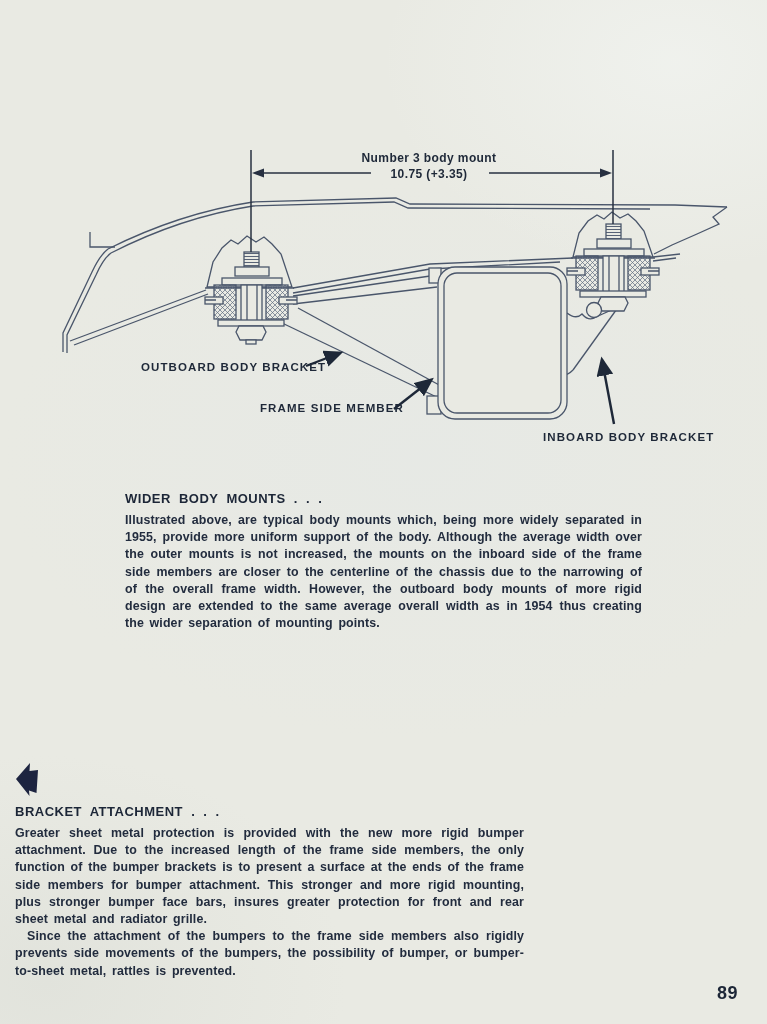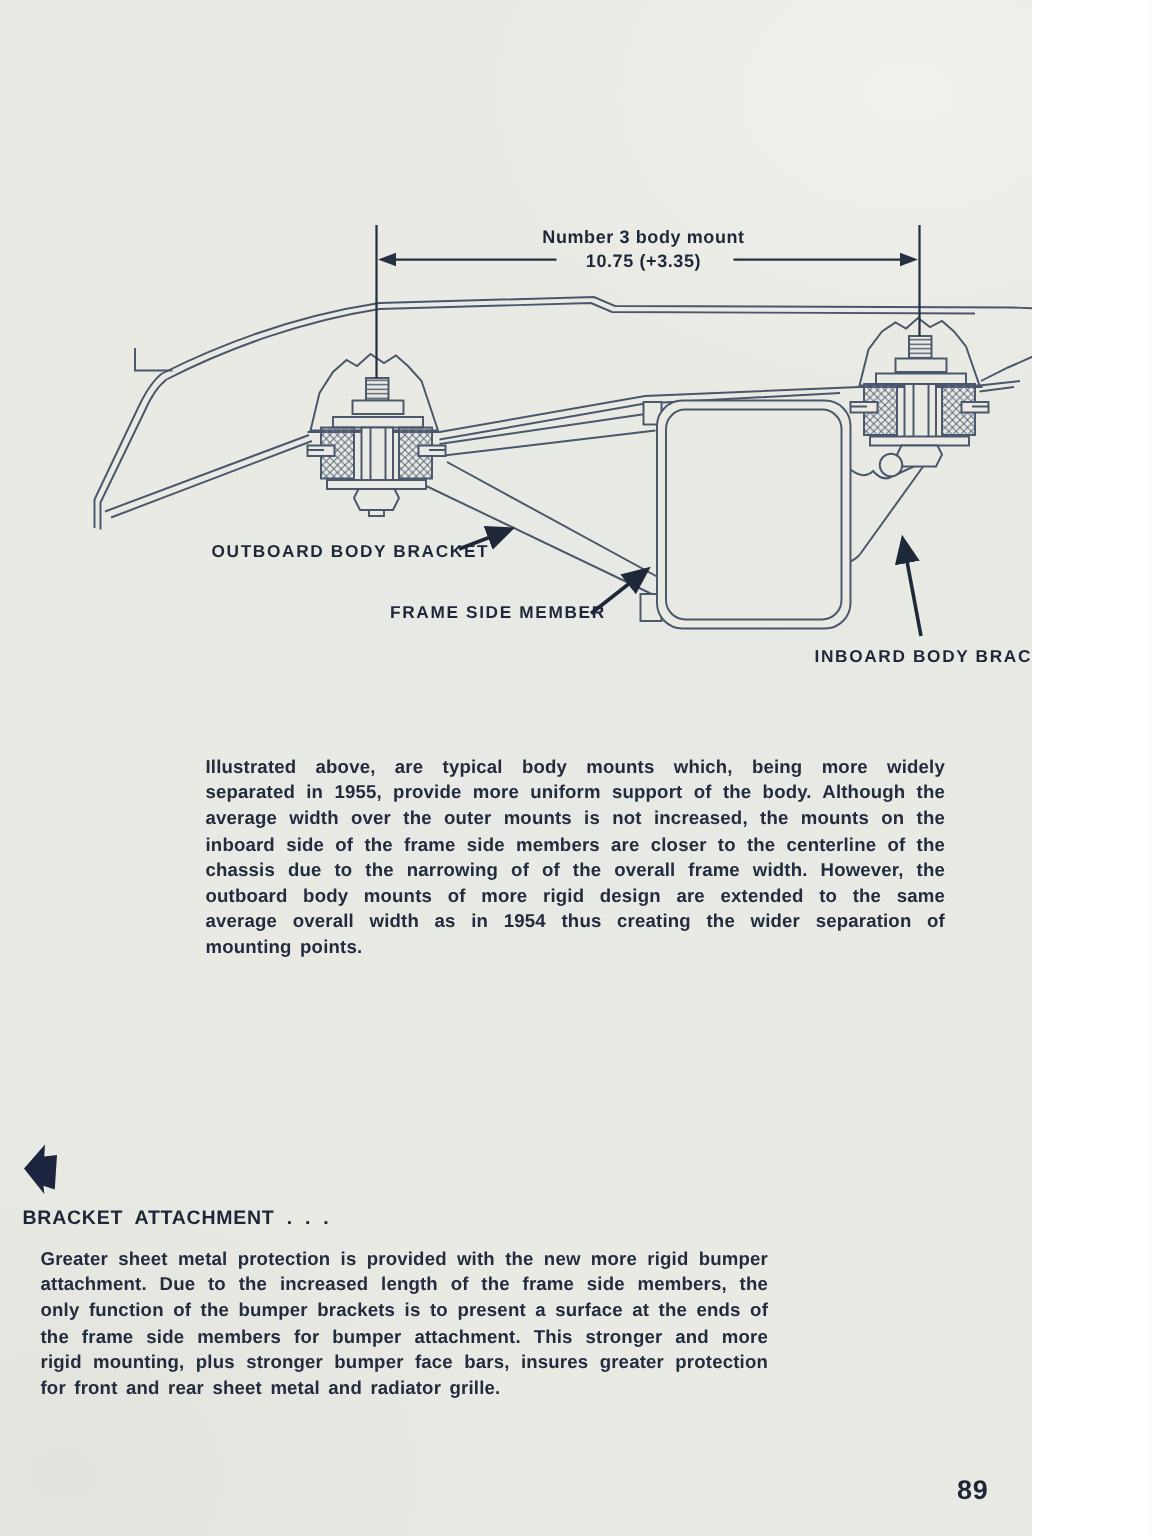--- a/index.html
+++ b/index.html
@@ -1,18 +1,18 @@
 <!DOCTYPE html>
 <html><head>
 <meta charset="utf-8">
 <style>
   html,body{margin:0;padding:0;}
   .page{
     position:relative;
-    width:688px;height:1024px;
+    width:767px;height:1024px;
     background:
       radial-gradient(420px 300px at 88% 6%, rgba(240,242,238,.9) 0%, rgba(233,234,228,0) 70%),
       radial-gradient(500px 380px at 6% 96%, rgba(222,224,217,.7) 0%, rgba(233,234,228,0) 60%),
       radial-gradient(600px 400px at 55% 45%, rgba(228,232,231,.5) 0%, rgba(233,234,228,0) 70%),
       #e9eae3;
     font-family:"Liberation Sans",sans-serif;
     color:#202a3c;
     overflow:hidden;
   }
   .diagram-svg{position:absolute;left:0;top:0;}
@@ -26,21 +26,21 @@
   .section{position:absolute;}
   .sec-wider{left:125px;top:491px;width:517px;}
   .sec-bumper{left:15px;top:804px;width:509px;}
   .h{
     font-size:13px;font-weight:700;letter-spacing:.5px;word-spacing:4px;
     margin:0 0 6px 0;color:#1c2637;
   }
   .para{
     font-size:12.4px;font-weight:700;line-height:17.2px;
     text-align:justify;word-spacing:2.1px;letter-spacing:.12px;
-    margin:12px;color:#222c3e;
+    margin:0;color:#222c3e;
   }
   .para + .para{margin-top:0;}
   .para.indent{text-indent:12px;}
   .nav-arrow{position:absolute;left:14px;top:759px;width:28px;height:40px;}
   .page-number{
     position:absolute;right:29px;top:983px;
     font-size:18px;font-weight:700;color:#1c2637;letter-spacing:.5px;
   }
 </style>
 </head>
@@ -151,27 +151,29 @@
         <path d="M394,409 L431,380" marker-end="url(#arr)"></path>
         <path d="M614,424 L602,360" marker-end="url(#arr)"></path>
       </g>
       <text class="dia-label" x="141" y="371">OUTBOARD BODY BRACKET</text>
       <text class="dia-label" x="260" y="412">FRAME SIDE MEMBER</text>
       <text class="dia-label" x="543" y="441">INBOARD BODY BRACKET</text>
     </g>
   </svg>
 
   <section class="section sec-wider">
+    <h2 class="h">WIDER BODY MOUNTS .  .  .</h2>
     <p class="para">Illustrated above, are typical body mounts which, being more widely separated in 1955, provide more uniform support of the body. Although the average width over the outer mounts is not increased, the mounts on the inboard side of the frame side members are closer to the centerline of the chassis due to the narrowing of of the overall frame width. However, the outboard body mounts of more rigid design are extended to the same average overall width as in 1954 thus creating the wider separation of mounting points.</p>
   </section>
 
   <svg class="nav-arrow" width="28" height="40" viewBox="0 0 28 40">
     <polygon points="2,20 16,4 15.5,12 24,11 22.5,34 15,31.5 15.5,37" fill="#1d2440"></polygon>
   </svg>
 
   <section class="section sec-bumper">
     <h2 class="h">BRACKET ATTACHMENT .  .  .</h2>
     <p class="para">Greater sheet metal protection is provided with the new more rigid bumper attachment. Due to the increased length of the frame side members, the only function of the bumper brackets is to present a surface at the ends of the frame side members for bumper attachment. This stronger and more rigid mounting, plus stronger bumper face bars, insures greater protection for front and rear sheet metal and radiator grille.</p>
+    <p class="para indent">Since the attachment of the bumpers to the frame side members also rigidly prevents side movements of the bumpers, the possibility of bumper, or bumper-to-sheet metal, rattles is prevented.</p>
   </section>
 
   <div class="page-number">89</div>
 
 </div>
 
 </body></html>

